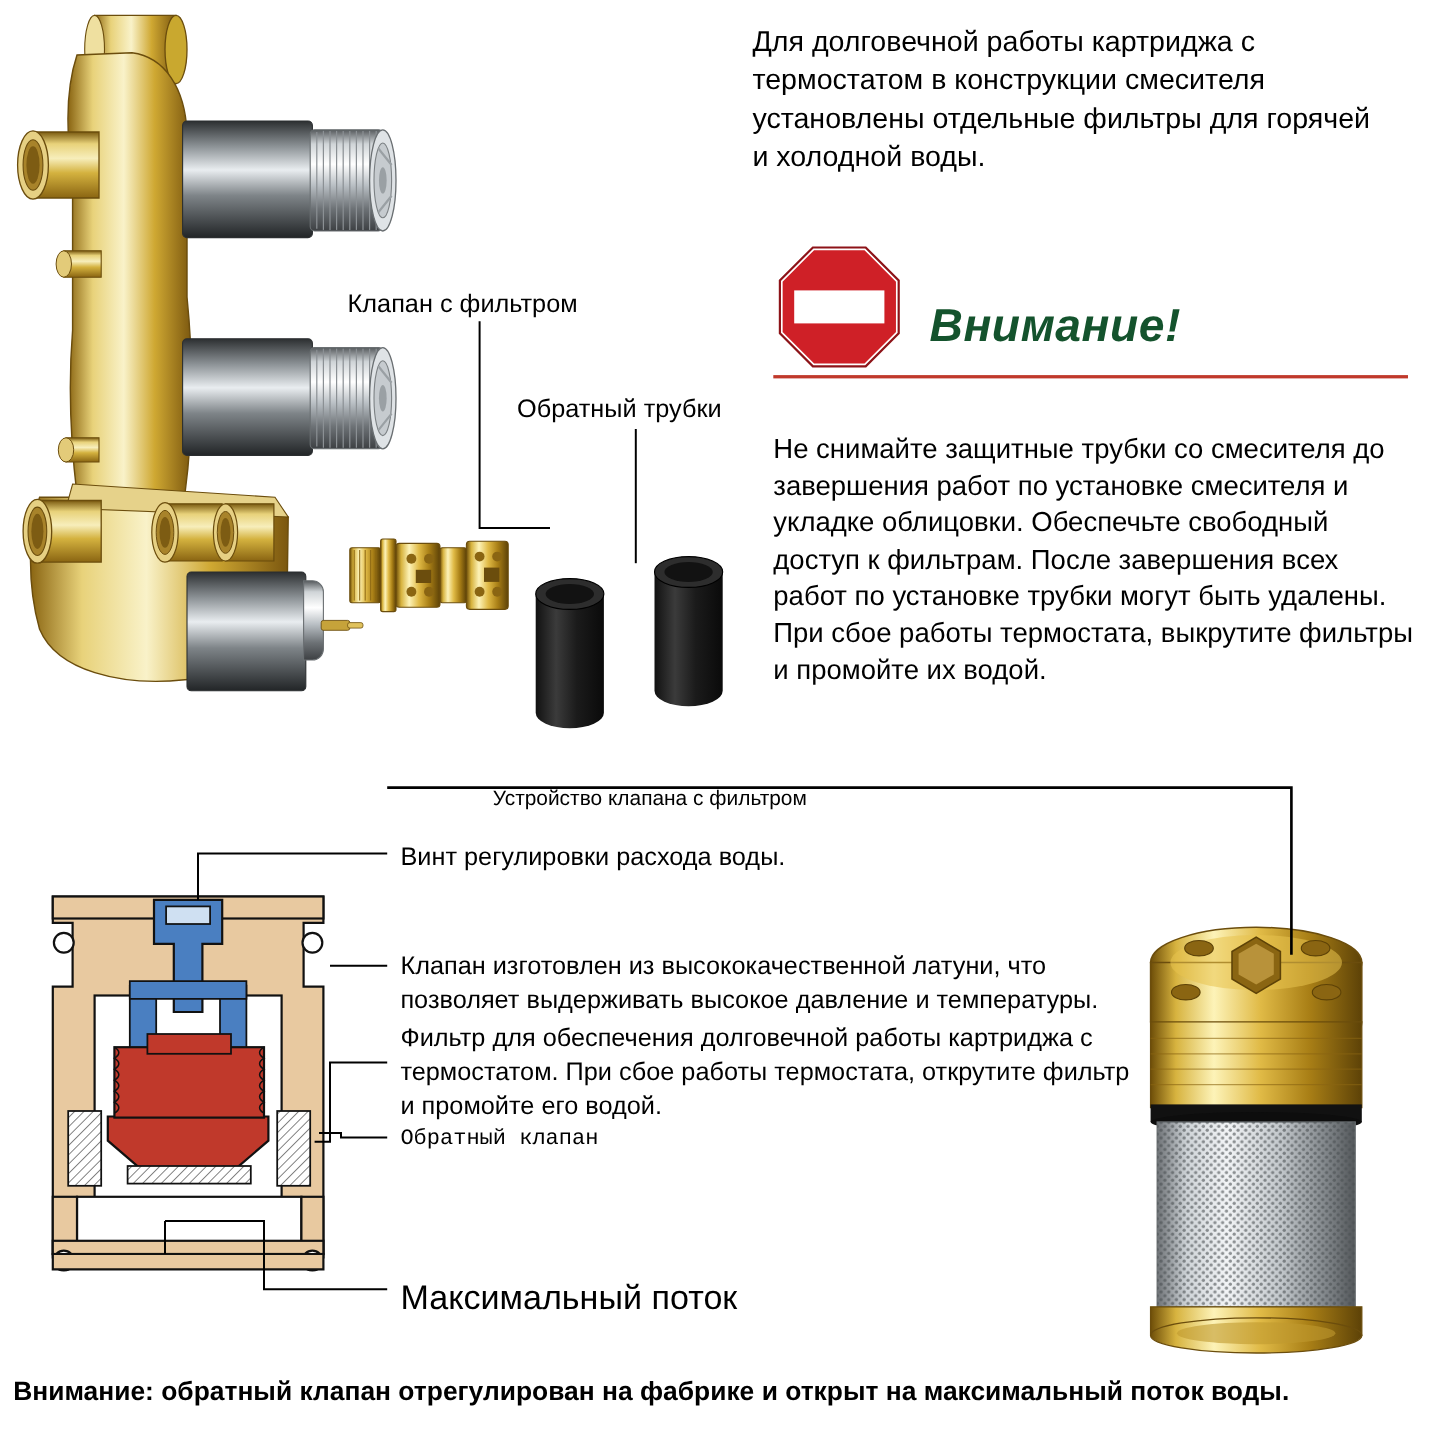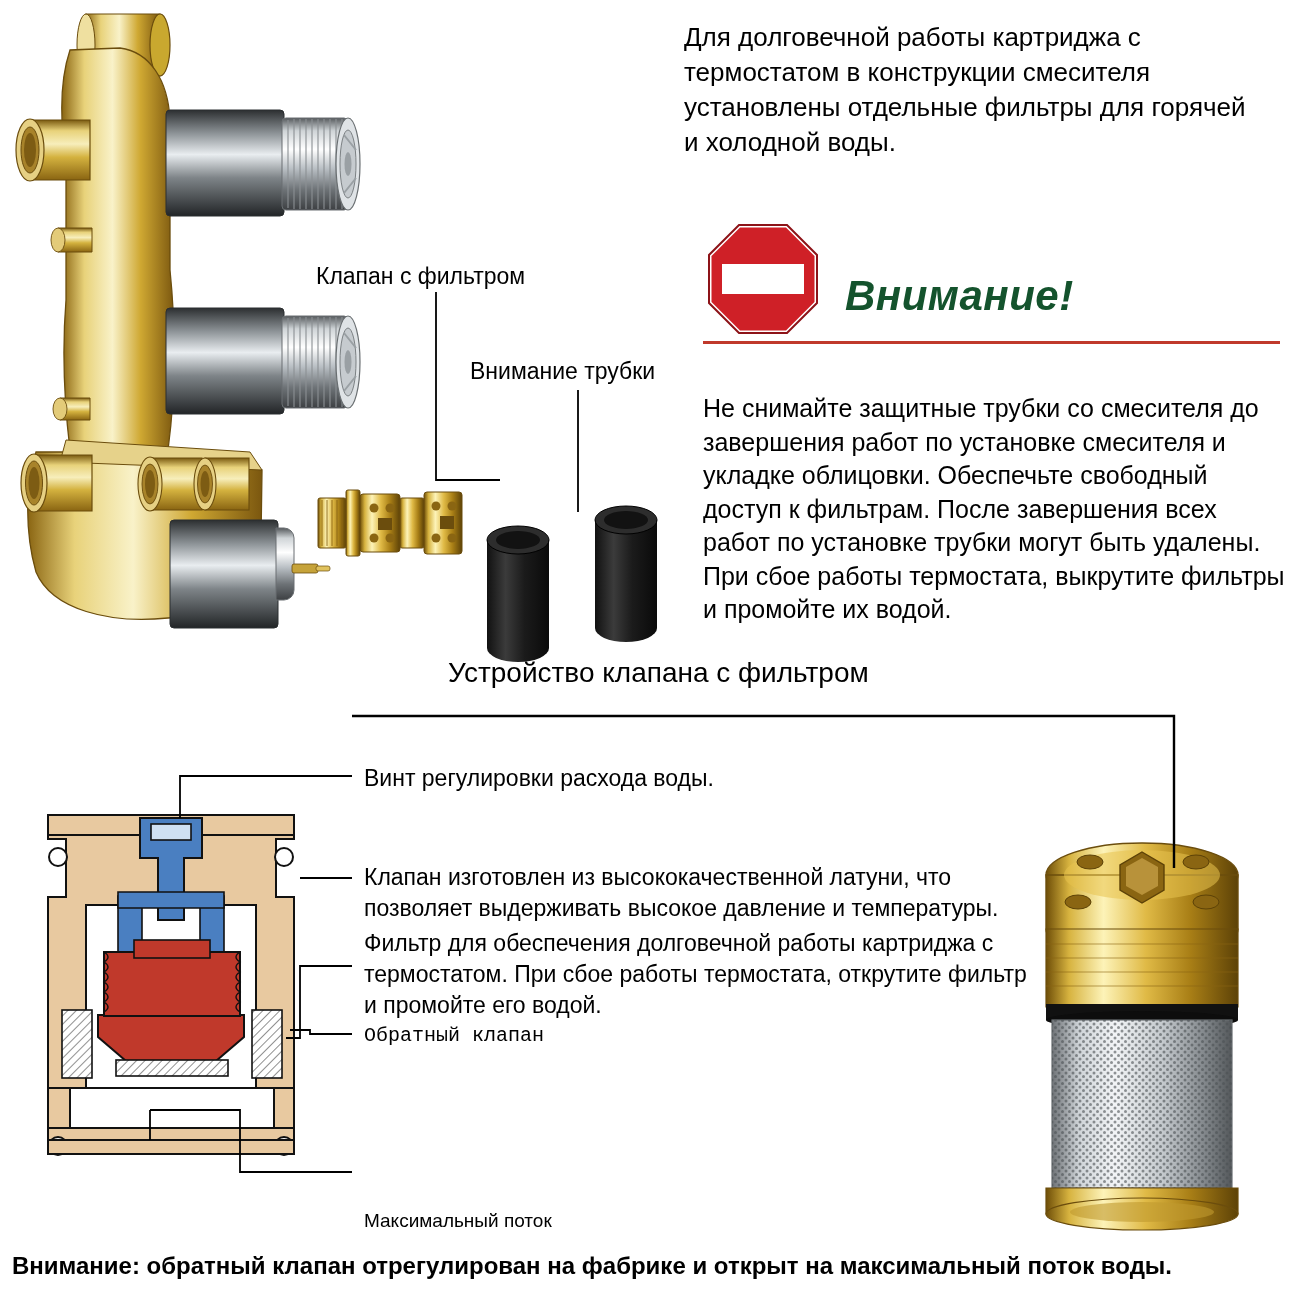--- a/index.html
+++ b/index.html
@@ -79,29 +79,29 @@
   .lbl {
     font-size: 23px;
     color: #000;
     white-space: nowrap;
   }
   .lbl-valve-filter { left: 316px; top: 263px; }
   .lbl-protect-tubes { left: 470px; top: 358px; }
 
   .mid-title {
     left: 448px;
-    top: 657px;
-    font-size: 28px;
+    top: 716px;
+    font-size: 19px;
   }
 
   .lbl-screw   { left: 364px; top: 765px; font-size: 23px; }
   .lbl-brass   { left: 364px; top: 862px; width: 680px; font-size: 23px; line-height: 31px; }
   .lbl-filter  { left: 364px; top: 928px; width: 680px; font-size: 23px; line-height: 31px; }
   .lbl-check   { left: 364px; top: 1024px; font-size: 20px; font-family: Liberation Mono, monospace; }
-  .lbl-maxflow { left: 364px; top: 1210px; font-size: 19px; }
+  .lbl-maxflow { left: 364px; top: 1162px; font-size: 31px; }
 
   .footer-note {
     left: 0;
     top: 1252px;
     width: 1184px;
     text-align: center;
     font-size: 24px;
     font-weight: bold;
   }
 
@@ -410,21 +410,21 @@
     <rect x="16" y="42" width="82" height="30" fill="#ffffff"></rect>
   </svg>
   <div class="stop-label">STOP</div>
 </div>
 
 <div class="abs attention-title">Внимание!</div>
 <div class="abs attention-rule"></div>
 <div class="abs attention-body">Не снимайте защитные трубки со смесителя до завершения работ по установке смесителя и укладке облицовки. Обеспечьте свободный доступ к фильтрам. После завершения всех работ по установке трубки могут быть удалены. При сбое работы термостата, выкрутите фильтры и промойте их водой.</div>
 
 <div class="abs lbl lbl-valve-filter">Клапан с фильтром</div>
-<div class="abs lbl lbl-protect-tubes">Внимание трубки</div>
+<div class="abs lbl lbl-protect-tubes">Обратный трубки</div>
 
 <div class="abs mid-title">Устройство клапана с фильтром</div>
 
 <div class="abs lbl-screw">Винт регулировки расхода воды.</div>
 <div class="abs lbl-brass">Клапан изготовлен из высококачественной латуни, что позволяет выдерживать высокое давление и температуры.</div>
 <div class="abs lbl-filter">Фильтр для обеспечения долговечной работы картриджа с термостатом. При сбое работы термостата, открутите фильтр и промойте его водой.</div>
 <div class="abs lbl-check">Обратный клапан</div>
 <div class="abs lbl-maxflow">Максимальный поток</div>
 
 <div class="abs footer-note">Внимание: обратный клапан отрегулирован на фабрике и открыт на максимальный поток воды.</div>

